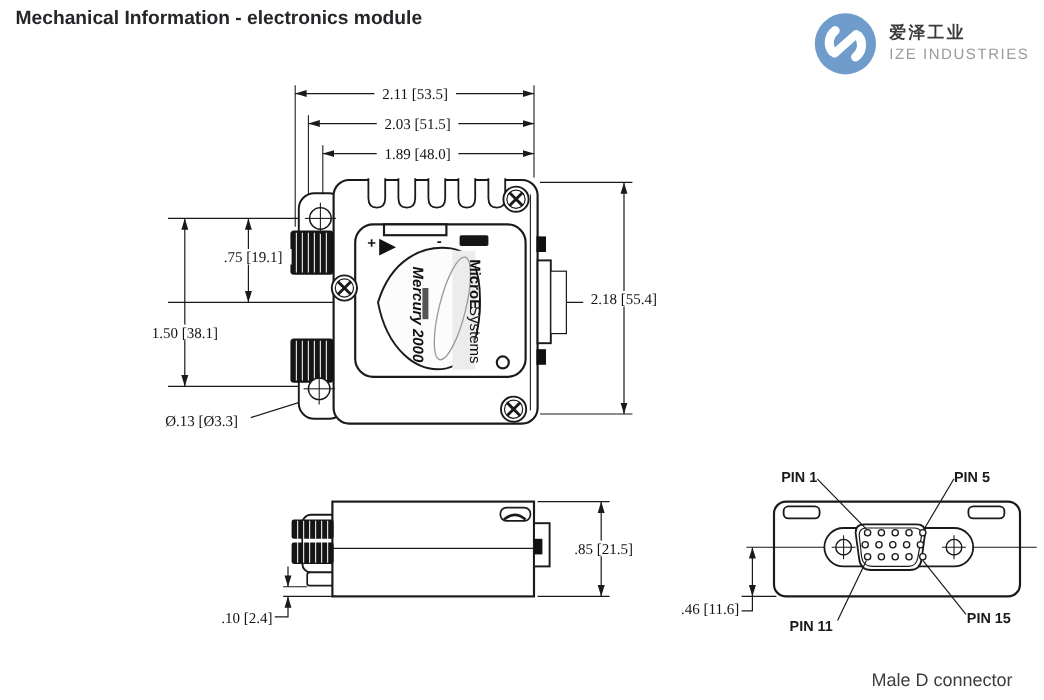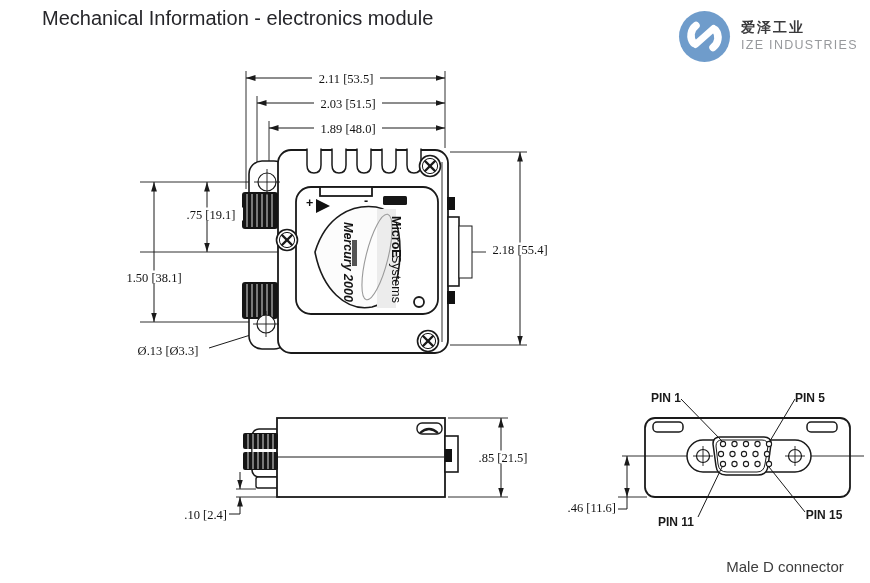--- a/index.html
+++ b/index.html
@@ -1,18 +1,18 @@
 <!DOCTYPE html>
 <html><head>
 <meta charset="utf-8">
 <style>
   html,body{margin:0;padding:0;background:#fff;}
   #page{position:relative;width:870px;height:583px;background:#fff;overflow:hidden;
         font-family:"Liberation Sans",sans-serif;}
-  #title{position:absolute;left:13px;top:7px;font-size:20px;font-weight:normal;color:#26262a;margin-left:29px;}
+  #title{position:absolute;left:13px;top:7px;font-size:16px;font-weight:bold;color:#26262a;}
   #logo{position:absolute;left:678px;top:8px;width:185px;height:56px;display:flex;align-items:center;}
   #logo .mark{width:53px;height:53px;flex:0 0 auto;}
   #logo .names{margin-left:10px;display:flex;flex-direction:column;justify-content:center;}
   #logo .cn{font-size:14px;font-weight:bold;color:#3a3a3c;letter-spacing:2px;line-height:1.1;}
   #logo .en{font-size:12.5px;color:#97999c;letter-spacing:1.3px;margin-top:2px;}
   svg text{font-family:"Liberation Serif",serif;font-size:12.5px;fill:#121212;}
   svg text.pin{font-family:"Liberation Sans",sans-serif;font-weight:bold;font-size:12px;fill:#1a1a1a;}
   svg text.cap{font-family:"Liberation Sans",sans-serif;font-size:15px;fill:#3d3d3d;}
   svg text.lbl{font-family:"Liberation Sans",sans-serif;}
 </style>

